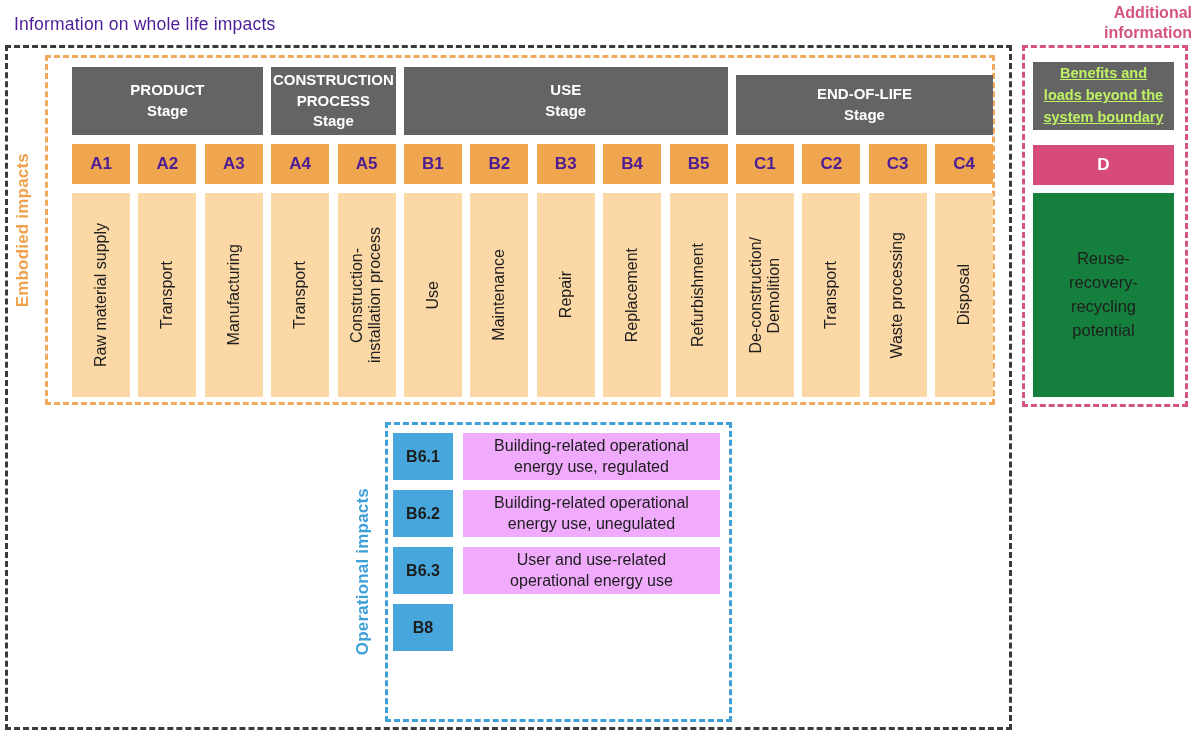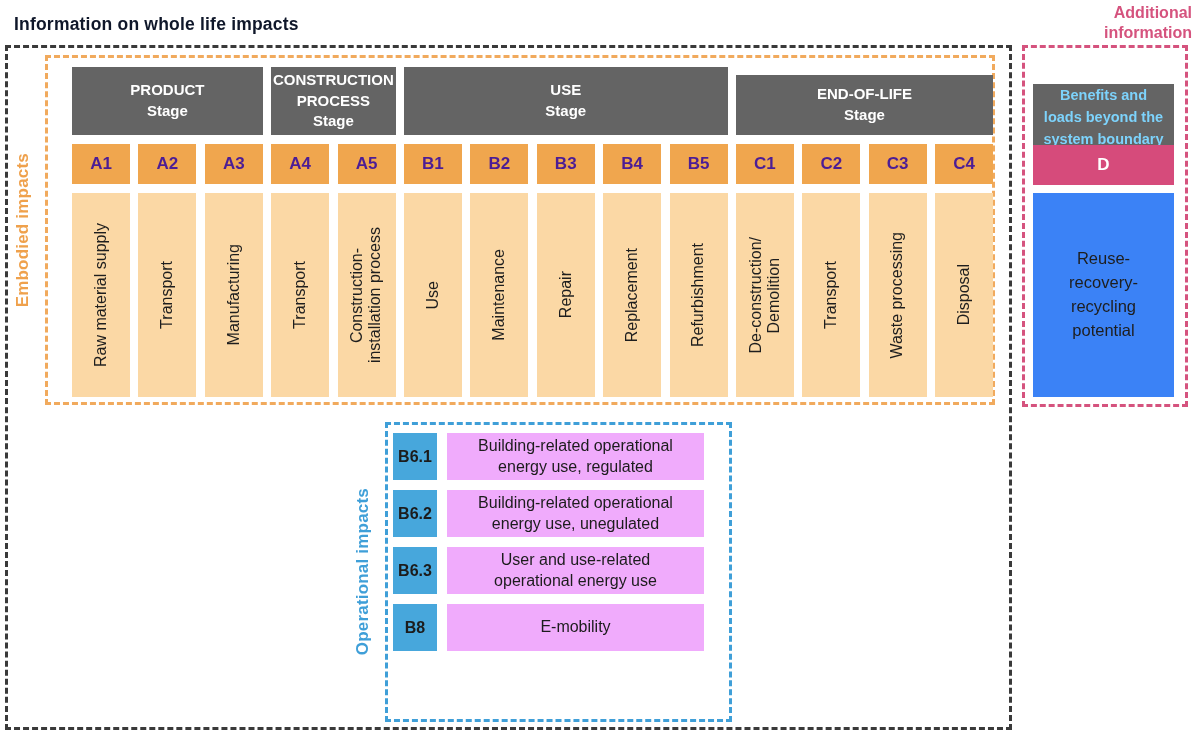--- a/index.html
+++ b/index.html
@@ -3,21 +3,21 @@
 <meta charset="utf-8">
 <style>
   html,body{margin:0;padding:0;background:#ffffff;}
   .page{
     position:relative;width:1200px;height:736px;background:#ffffff;
     font-family:"Liberation Sans",sans-serif;color:#1e1e1e;overflow:hidden;
   }
   .multiline{white-space:pre-line;}
 
   
-  .main-title{position:absolute;left:14px;top:14px;font-size:17.5px;font-weight:bold;color:#0f172a;letter-spacing:.2px;}
+  .main-title{position:absolute;left:14px;top:14px;font-size:17.5px;font-weight:normal;color:#4c1d95;letter-spacing:.2px;}
   .add-title{position:absolute;left:1020px;top:3px;width:172px;text-align:right;
     font-size:16px;font-weight:bold;color:#d5537e;line-height:1.25;}
 
   
   .black-box{position:absolute;left:5px;top:45px;width:1007px;height:685px;border:3px dashed #3a3a3a;box-sizing:border-box;}
   .orange-box{position:absolute;left:45px;top:55px;width:950px;height:350px;border:3px dashed #f1aa5d;box-sizing:border-box;}
   .pink-box{position:absolute;left:1022px;top:45px;width:166px;height:362px;border:3px dashed #d5537e;box-sizing:border-box;}
   .blue-box{position:absolute;left:385px;top:422px;width:347px;height:300px;border:3px dashed #3f9fd8;box-sizing:border-box;}
 
   
@@ -47,31 +47,31 @@
     grid-row:2;background:#f0a64e;color:#4c1d95;font-weight:bold;font-size:17px;
     display:flex;align-items:center;justify-content:center;
   }
   .label-cell{
     grid-row:3;background:#fbd8a5;
     display:flex;align-items:center;justify-content:center;
   }
   .label-cell .vtext{font-size:16px;line-height:1.15;color:#1e1e1e;}
 
   
-  .benefits{position:absolute;left:1033px;top:84px;width:141px;height:68px;background:#646464;color:#7dd3fc;
-    font-weight:bold;font-size:14.5px;line-height:1.5;display:flex;align-items:center;justify-content:center;text-align:center;}
+  .benefits{position:absolute;left:1033px;top:62px;width:141px;height:68px;background:#646464;color:#bef264;
+    font-weight:bold;font-size:14.5px;line-height:1.5;display:flex;align-items:center;justify-content:center;text-align:center;text-decoration:underline;}
   .d-code{position:absolute;left:1033px;top:145px;width:141px;height:40px;background:#d64b7b;color:#ffffff;
     font-weight:bold;font-size:17px;display:flex;align-items:center;justify-content:center;}
-  .reuse{position:absolute;left:1033px;top:193px;width:141px;height:204px;background:#3b82f6;color:#1e1e1e;
+  .reuse{position:absolute;left:1033px;top:193px;width:141px;height:204px;background:#15803d;color:#1e1e1e;
     font-size:16.5px;line-height:1.45;display:flex;align-items:center;justify-content:center;text-align:center;}
 
   
   .op-rows{position:absolute;left:393px;top:433px;display:flex;flex-direction:column;row-gap:10px;}
   .op-row{display:flex;column-gap:10px;height:47px;}
-  .op-code{width:44px;background:#47a7dc;color:#1c1c1c;font-weight:bold;font-size:16px;
+  .op-code{width:60px;background:#47a7dc;color:#1c1c1c;font-weight:bold;font-size:16px;
     display:flex;align-items:center;justify-content:center;}
   .op-label{width:257px;background:#f0abfc;color:#1c1c1c;font-size:16px;line-height:1.3;
     display:flex;align-items:center;justify-content:center;text-align:center;}
 </style>
 </head>
 <body>
 
 <div class="page">
 
   <div class="main-title">Information on whole life impacts</div>
@@ -183,17 +183,16 @@
       <div class="op-label multiline">Building-related operational
 energy use, unegulated</div>
     </div>
     <div class="op-row">
       <div class="op-code">B6.3</div>
       <div class="op-label multiline">User and use-related
 operational energy use</div>
     </div>
     <div class="op-row">
       <div class="op-code">B8</div>
-      <div class="op-label multiline">E-mobility</div>
     </div>
   </div>
 
 </div>
 
 </body></html>

